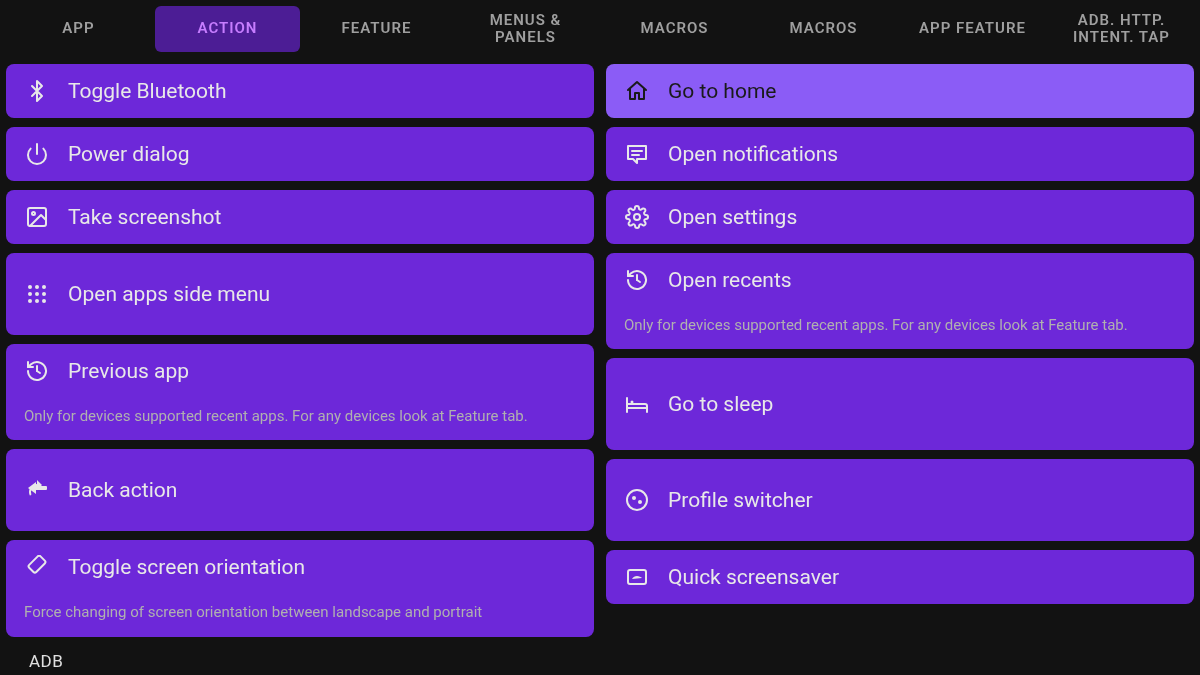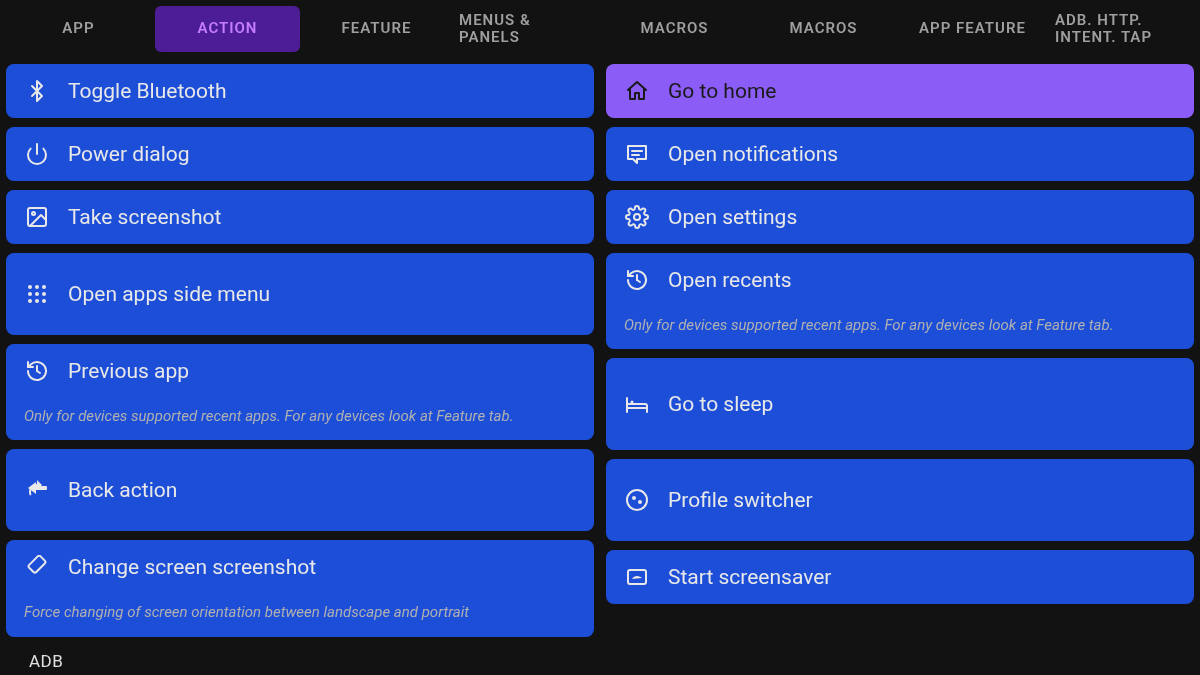--- a/index.html
+++ b/index.html
@@ -15,20 +15,21 @@
     display: flex;
     height: 58px;
     align-items: stretch;
     padding: 0 4px;
   }
   .tab {
     flex: 1;
     display: flex;
     align-items: center;
     justify-content: center;
+    text-align: center;
     font-size: 15px;
     font-weight: 600;
     letter-spacing: 1px;
     color: #9f9f9f;
     line-height: 1.15;
     padding: 0 6px;
     border-radius: 6px;
     margin: 6px 2px;
   }
   .tab.active {
@@ -40,21 +41,21 @@
     gap: 12px;
     padding: 6px 6px 0 6px;
   }
   .col {
     flex: 1;
     display: flex;
     flex-direction: column;
     gap: 9px;
   }
   .item {
-    background: #1d4ed8;
+    background: #6d28d9;
     border-radius: 8px;
     padding: 14px 18px 14px 18px;
     min-height: 54px;
     display: flex;
     flex-direction: column;
     justify-content: center;
   }
   .item.selected {
     background: #8b5cf6;
     color: #1a1a1a;
@@ -77,21 +78,20 @@
   .icon svg { width: 24px; height: 24px; }
   .title {
     font-size: 21px;
     font-weight: 400;
   }
   .sub {
     font-size: 15px;
     color: #b0b0b0;
     margin-top: 22px;
     line-height: 1.35;
-    font-style: italic;
   }
   .section-label {
     color: #e0e0e0;
     font-size: 17px;
     padding: 14px 0 0 29px;
     letter-spacing: 0.5px;
   }
 </style>
 </head>
 <body>
@@ -199,21 +199,21 @@
       </div>
     </div>
 
     <div class="item">
       <div class="row">
         <span class="icon">
           <svg viewBox="0 0 24 24" fill="none" stroke="currentColor" stroke-width="2" stroke-linecap="round" stroke-linejoin="round">
               <rect x="5" y="2" width="10" height="16" rx="2" transform="rotate(45 12 12)"></rect>
             </svg>
         </span>
-        <span class="title">Change screen screenshot</span>
+        <span class="title">Toggle screen orientation</span>
       </div>
       <div class="sub">Force changing of screen orientation between landscape and portrait</div>
     </div>
 
   </div>
 
   <div class="col">
 
     <div class="item selected">
       <div class="row">
@@ -296,20 +296,20 @@
     </div>
 
     <div class="item">
       <div class="row">
         <span class="icon">
           <svg viewBox="0 0 24 24" fill="none" stroke="currentColor" stroke-width="2" stroke-linecap="round" stroke-linejoin="round">
               <rect x="3" y="5" width="18" height="14" rx="2"></rect>
               <path d="M7 14c1-2 3-3 5-3s4 1 5 2" fill="currentColor" stroke="none"></path>
             </svg>
         </span>
-        <span class="title">Start screensaver</span>
+        <span class="title">Quick screensaver</span>
       </div>
     </div>
 
   </div>
 </div>
 
 <div class="section-label">ADB</div>
 
 </body></html>

